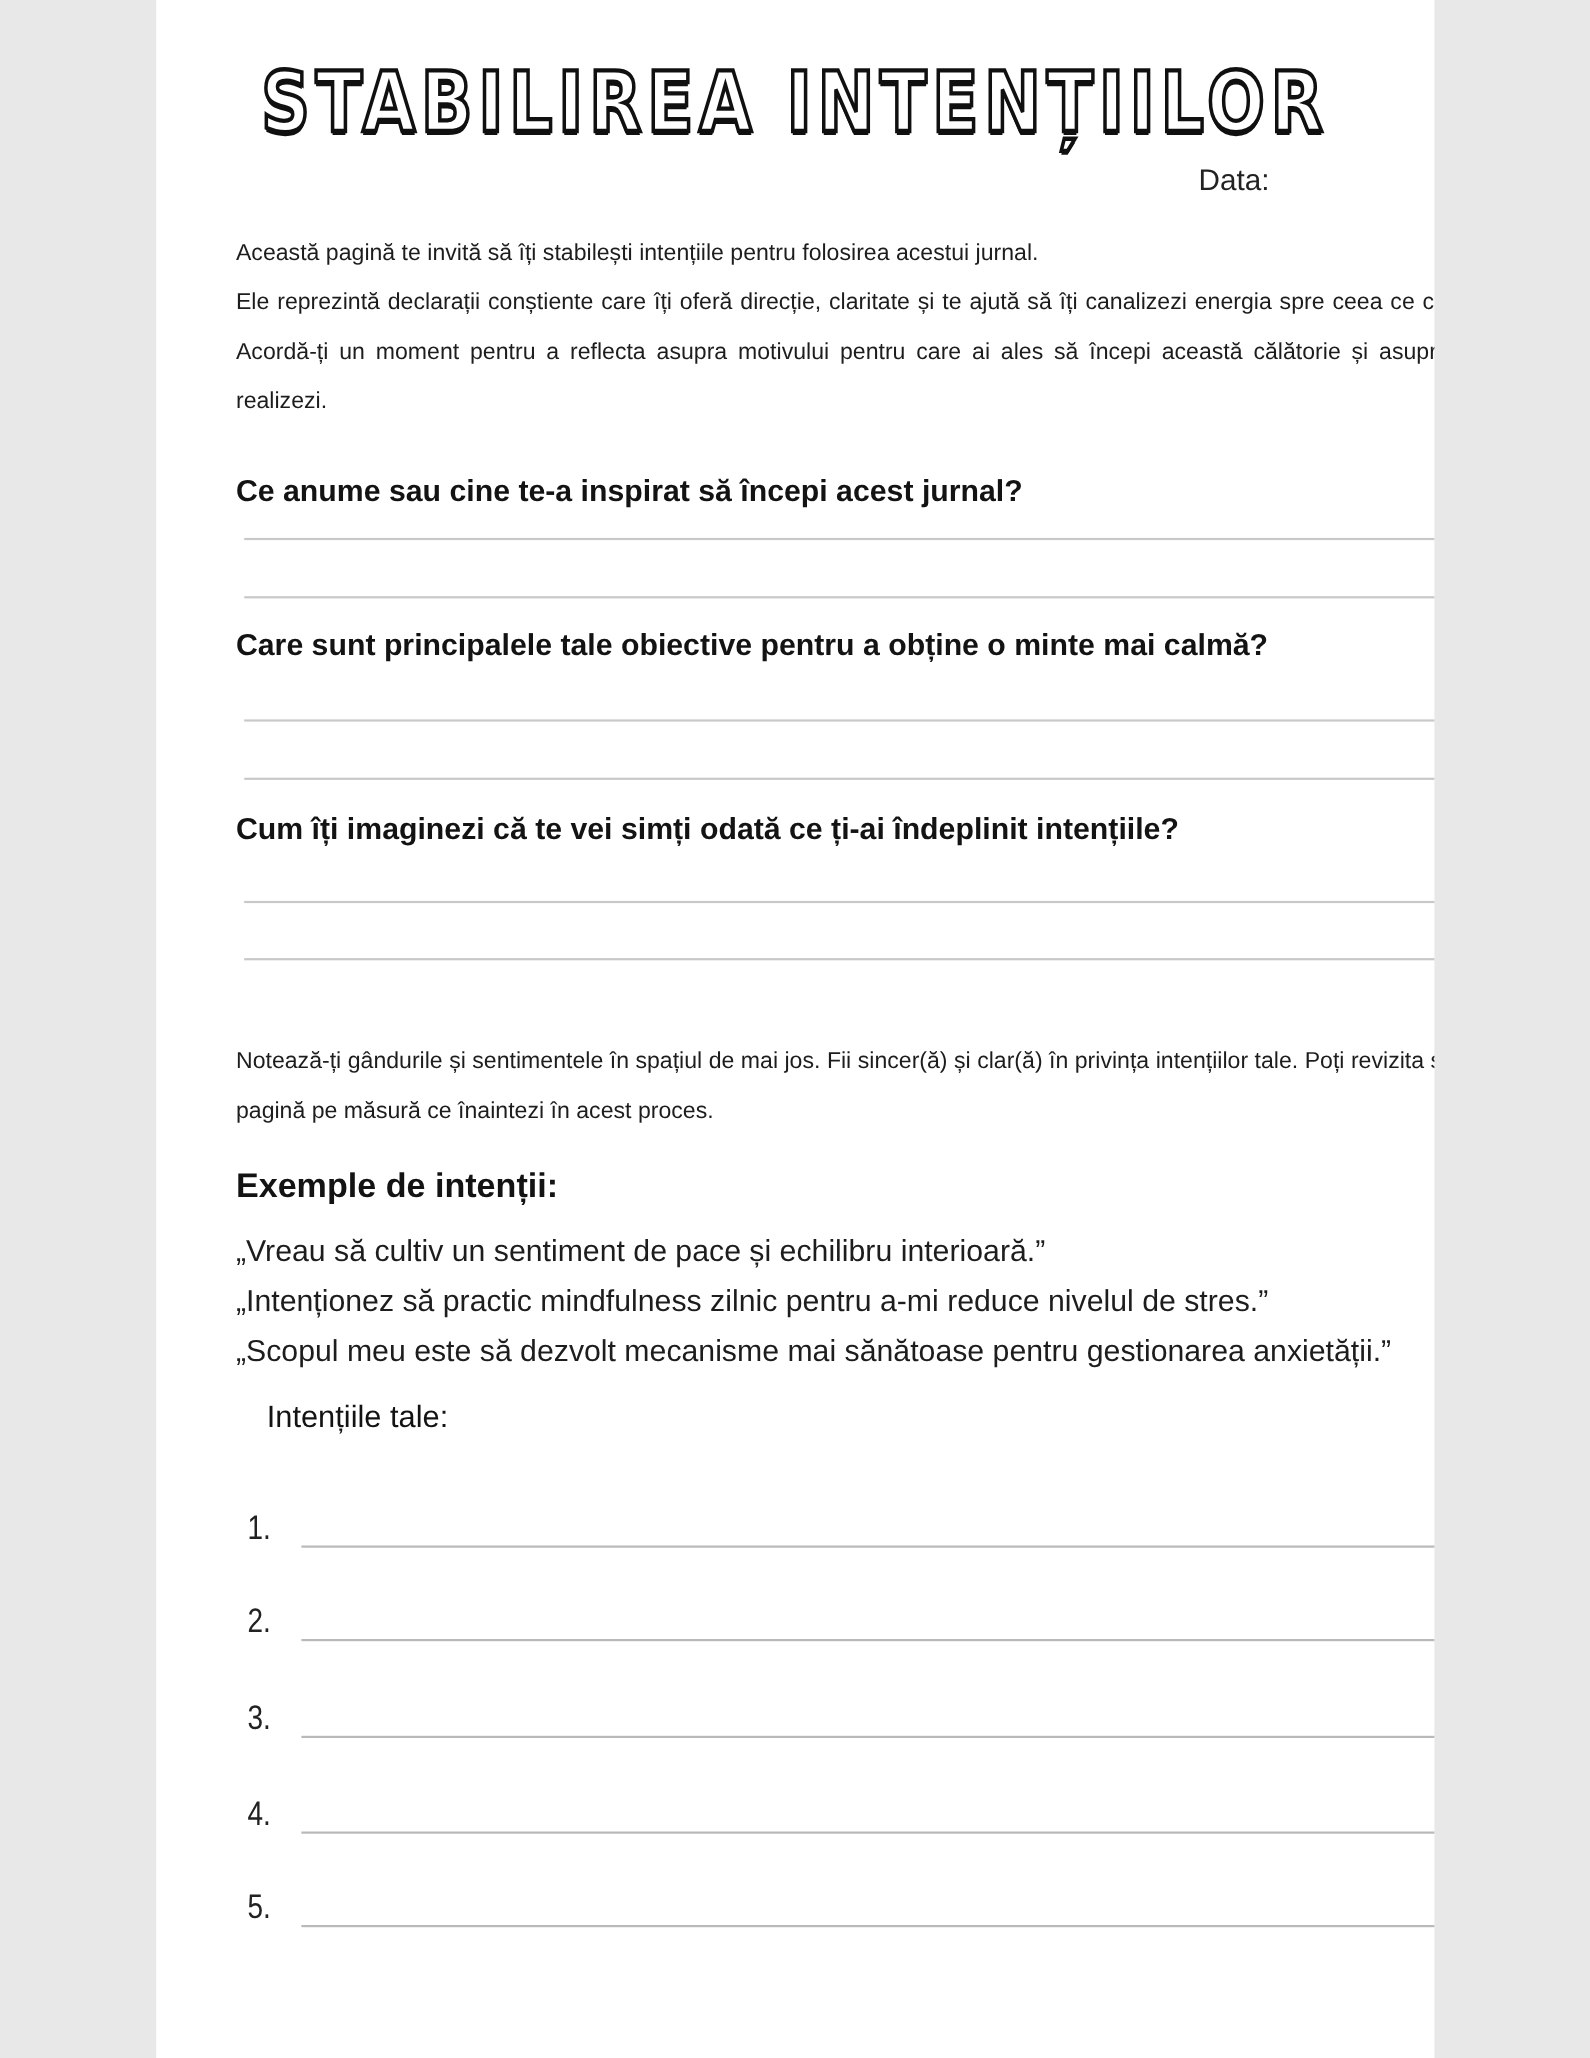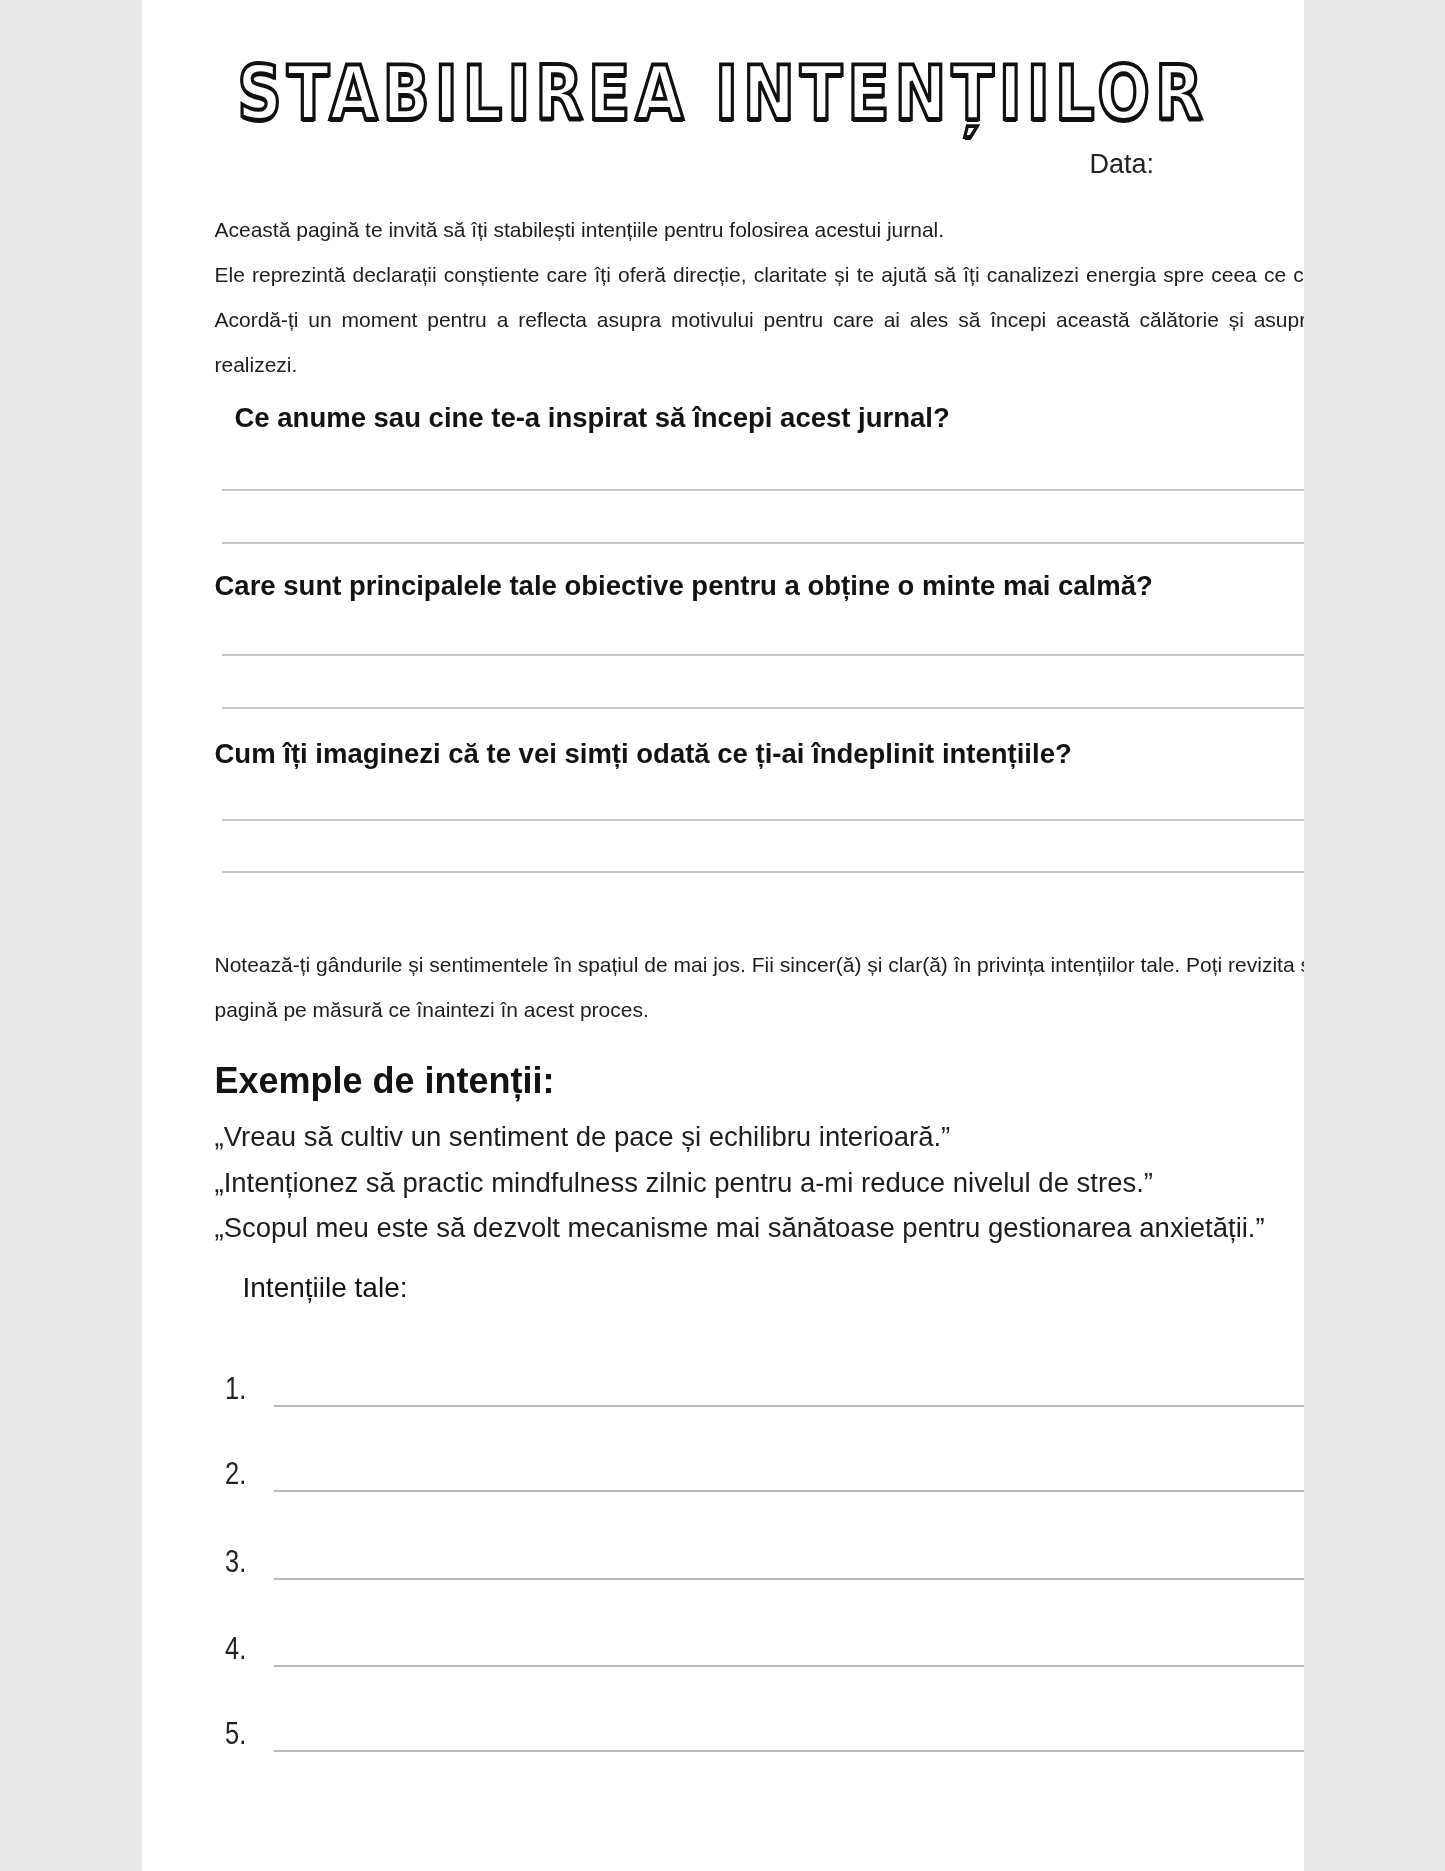--- a/index.html
+++ b/index.html
@@ -39,35 +39,35 @@
     text-align:justify; color:#1d1d1d;
   }
   .intro { top:186px; }
   .notes { top:921px; }
   .intro .line1 { display:block; text-align:left; }
 
   .q-heading {
     position:absolute; left:73px;
     font-size:27.5px; font-weight:bold; color:#131313;
   }
-  .q1 { top:402px;margin-left:20px; }
+  .q1 { top:430px; }
   .q2 { top:570px; }
   .q3 { top:738px; }
 
   .answer-line {
     position:absolute; left:80px; width:1280px; height:0;
     border-top:2px solid #c8c8c8;
   }
   .al1 { top:489px; }  .al2 { top:542px; }
   .al3 { top:654px; }  .al4 { top:707px; }
   .al5 { top:819px; }  .al6 { top:871px; }
 
   .examples-heading {
     position:absolute; top:1060px; left:73px;
-    font-size:36px; font-weight:bold; color:#131313;
+    font-size:31px; font-weight:bold; color:#131313;
   }
   .examples {
     position:absolute; top:1114px; left:73px; width:1288px;
     font-size:27.5px; line-height:45.5px; color:#1d1d1d;
   }
   .example-item { display:block; }
 
   .intentions-heading {
     position:absolute; top:1272px; left:73px;
     font-size:28px; font-weight:normal; color:#131313;margin-left:28px;

